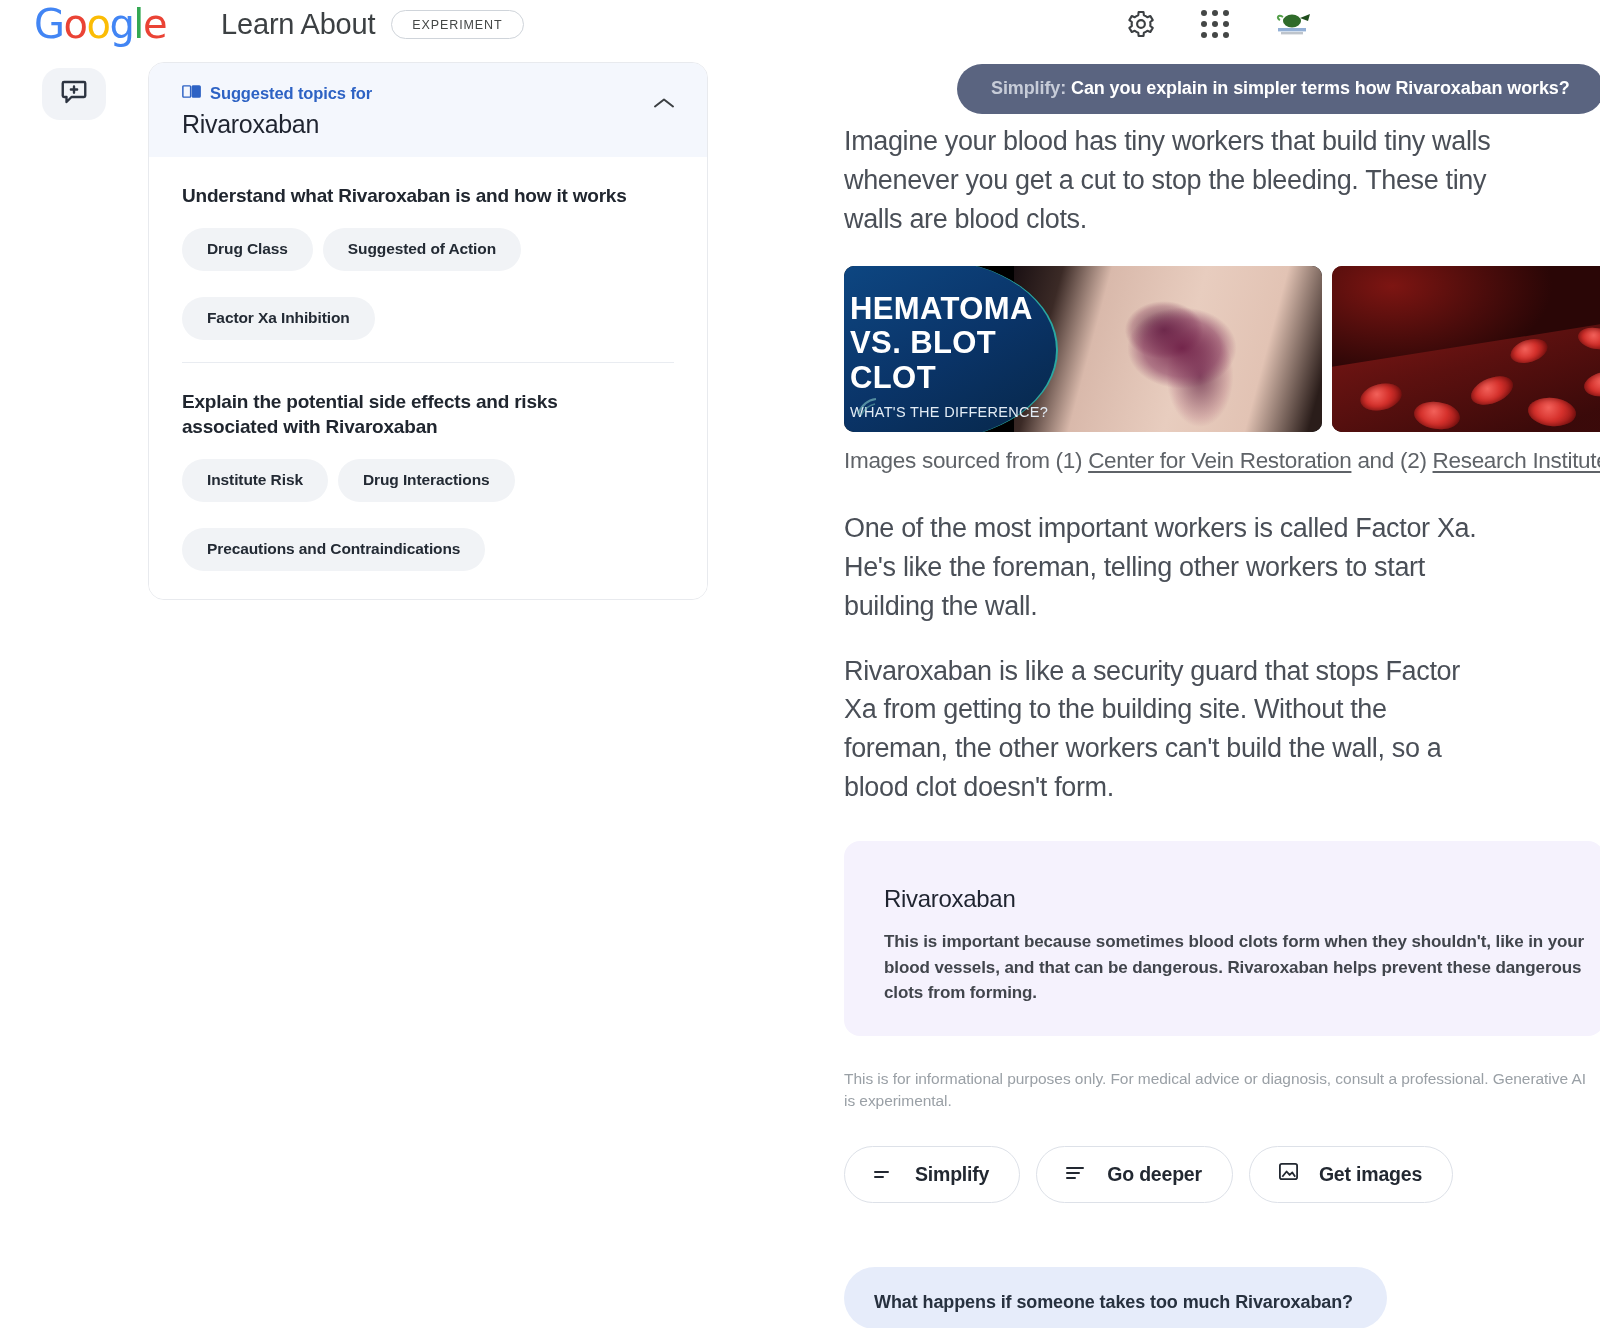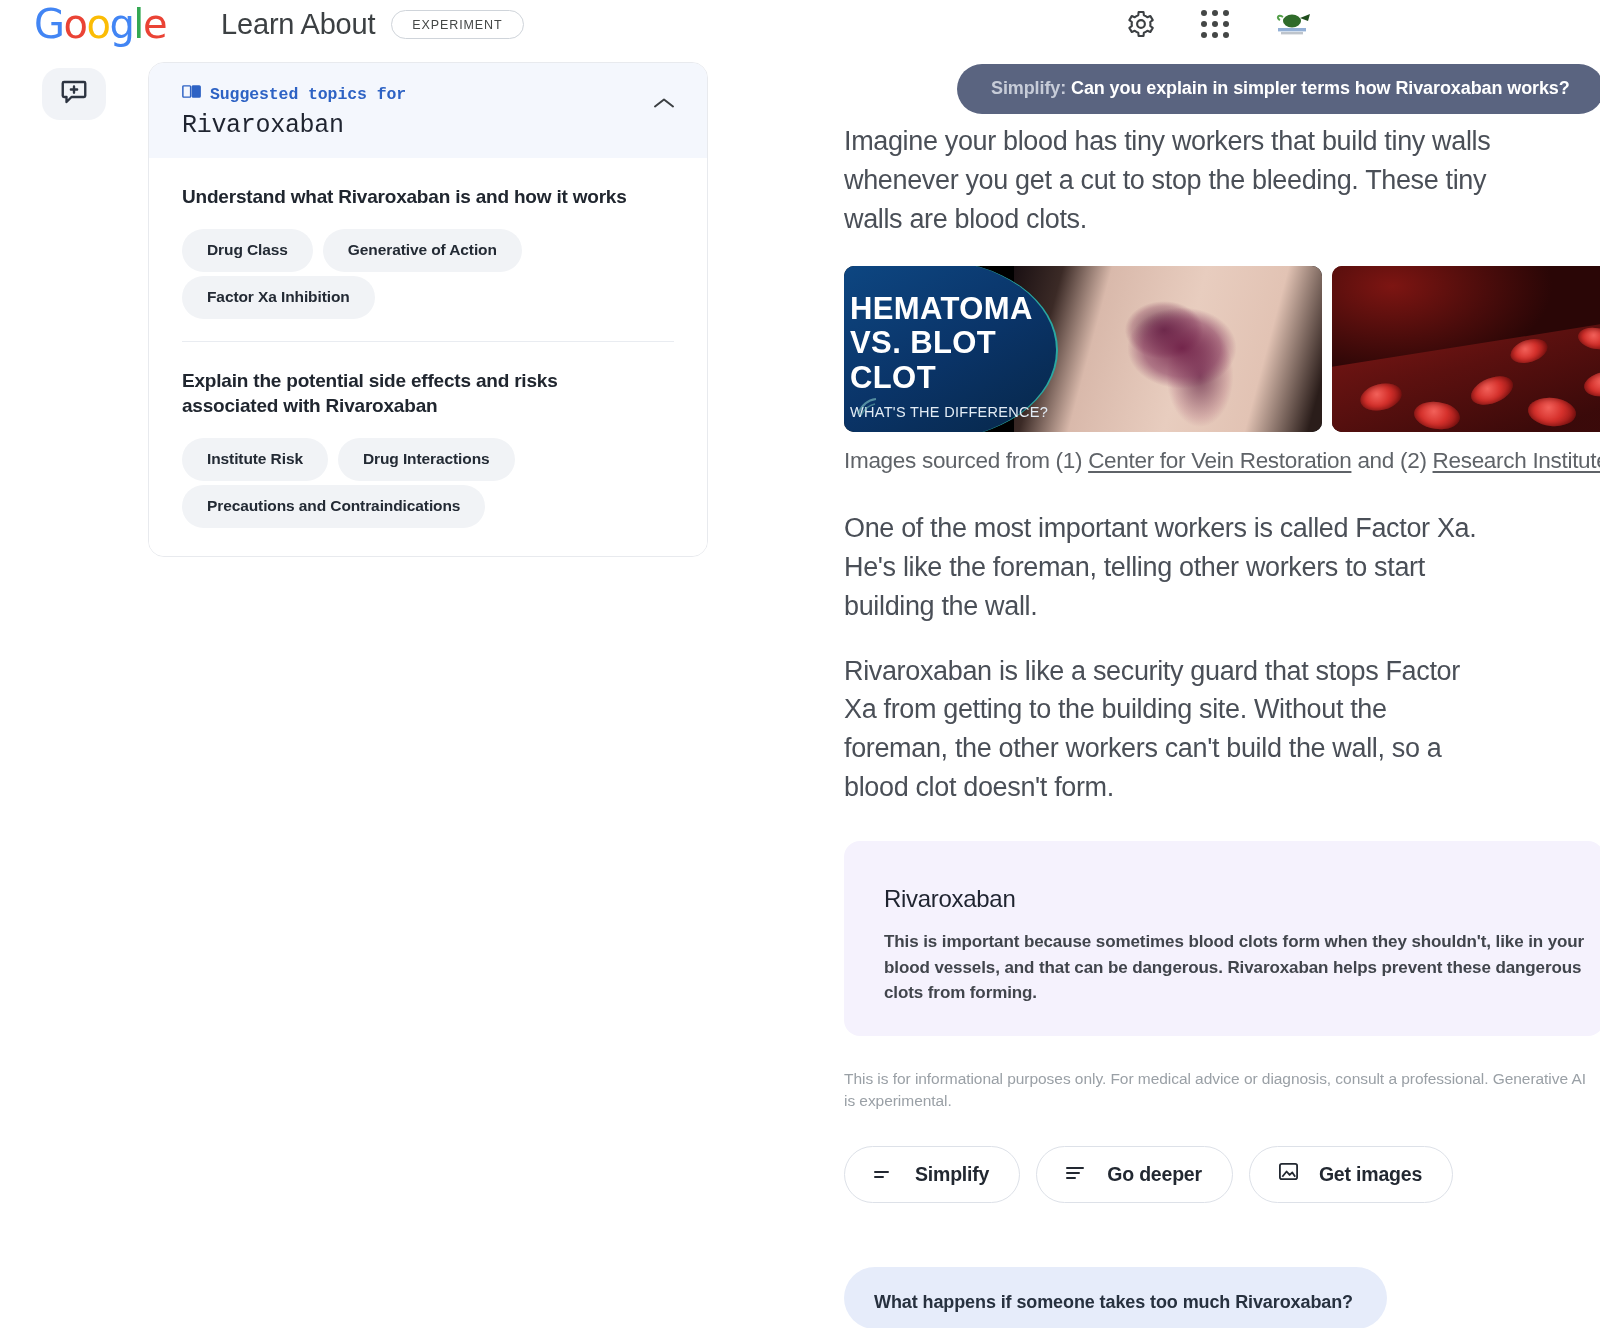--- a/index.html
+++ b/index.html
@@ -86,21 +86,20 @@
     background: #ffffff;
     border: 1px solid #e8eaee;
     border-radius: 16px;
     overflow: hidden;
   }
   .topics-head {
     background: #f4f7fd;
     padding: 20px 22px 18px 33px;
     display: flex; align-items: flex-start;
     cursor: pointer;
-    font-family: Liberation Mono, monospace;
   }
   .topics-head-text { flex: 1; }
   .topics-eyebrow {
     display: flex; align-items: center; gap: 9px;
     color: #2d62c4;
     font-size: 16.5px;
     font-weight: 700;
     letter-spacing: -0.1px;
   }
   .topics-subject {
@@ -116,21 +115,21 @@
   .topic-group { padding-top: 26px; }
   .topic-group + .topic-group { border-top: 1px solid #e9ecf1; margin-top: 22px; }
   .group-title {
     font-size: 19px;
     font-weight: 700;
     color: #20262f;
     line-height: 1.35;
     letter-spacing: -0.2px;
     max-width: 470px;
   }
-  .chip-wrap { display: flex; flex-wrap: wrap; gap: 4px 10px; margin-top: 19px; }
+  .chip-wrap { display: flex; flex-wrap: wrap; gap: 26px 10px; margin-top: 19px; }
   .topic-chip {
     background: #f1f3f6;
     border-radius: 999px;
     padding: 12px 25px 13px 25px;
     font-size: 15.5px;
     font-weight: 700;
     color: #232a34;
     letter-spacing: -0.1px;
     cursor: pointer;
     white-space: nowrap;
@@ -338,21 +337,21 @@
       </svg>
     </span>
   </div>
 
   <div class="topics-body">
 
     <div class="topic-group">
       <div class="group-title">Understand what Rivaroxaban is and how it works</div>
       <div class="chip-wrap">
         <div class="topic-chip">Drug Class</div>
-        <div class="topic-chip">Generative of Action</div>
+        <div class="topic-chip">Suggested of Action</div>
         <div class="topic-chip">Factor Xa Inhibition</div>
       </div>
     </div>
 
 
     <div class="topic-group">
       <div class="group-title">Explain the potential side effects and risks associated with Rivaroxaban</div>
       <div class="chip-wrap">
         <div class="topic-chip">Institute Risk</div>
         <div class="topic-chip">Drug Interactions</div>

